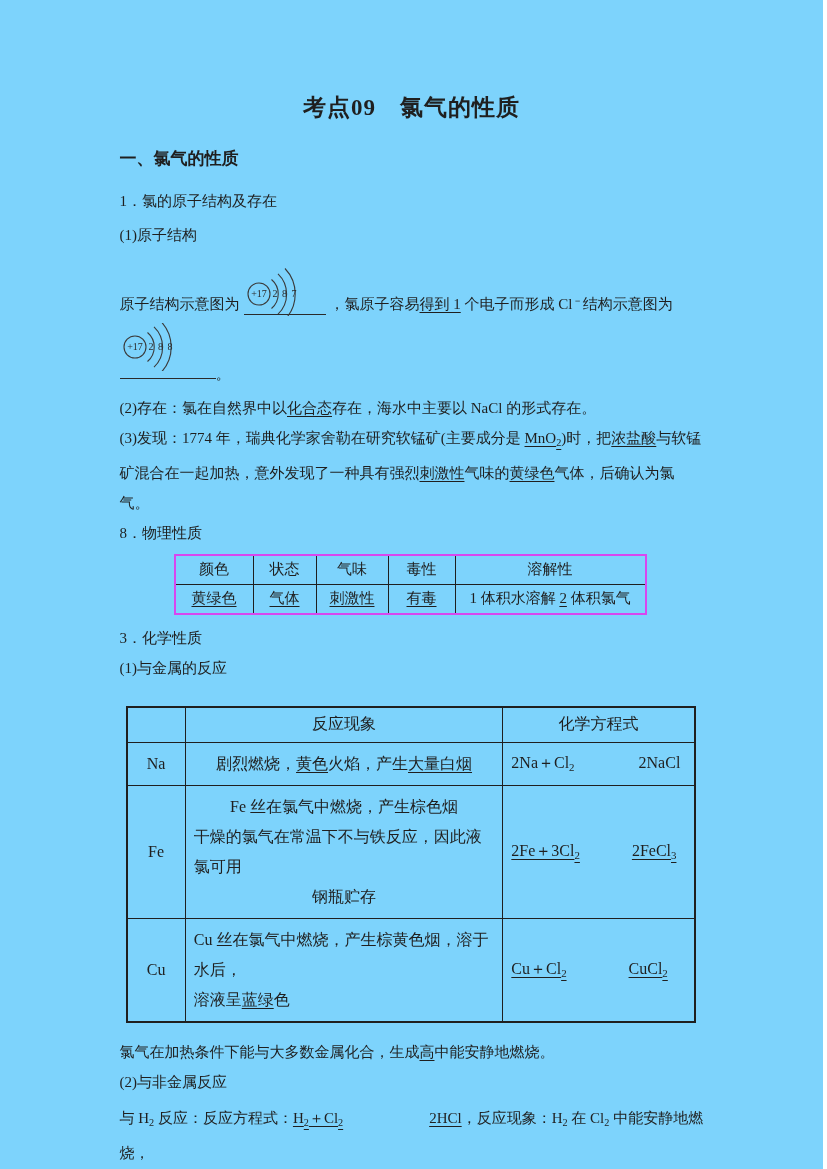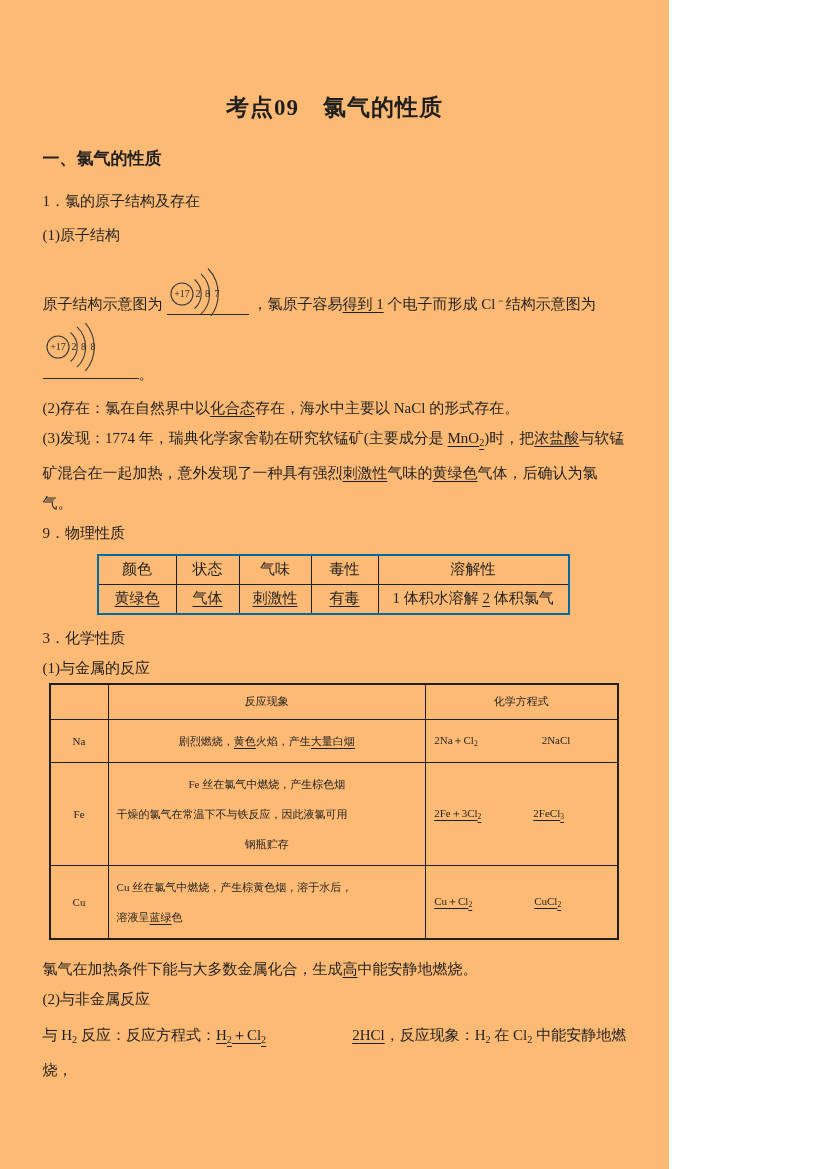--- a/index.html
+++ b/index.html
@@ -1,19 +1,19 @@
 <!DOCTYPE html>
 <html style="--accent: #c00000;"><head>
 <meta charset="utf-8">
 <style>
   html,body{margin:0;padding:0;background:#fff;}
   .page{
     position:relative;
-    width:669px;height:1169px;
-    background:#fdba74;
+    width:823px;height:1169px;
+    background:#7dd3fc;
     font-family:"Liberation Serif","DejaVu Serif",serif;
     color:#1f1f1f;
     overflow:hidden;
   }
   .content{width:584px;margin:0 auto;padding-top:92px;}
   .title{
     text-align:center;
     font-size:23px;font-weight:bold;
     letter-spacing:1px;
     margin:0 0 24px 0;
@@ -58,27 +58,27 @@
     margin:6px 0 8px 54px;
     width:473px;
     font-size:15px;
   }
   .phys-table td{
     border:1px solid #1f1f1f;
     text-align:center;
     height:28px;
     padding:0 2px;
   }
-  .phys-table{border:2px solid #0369a1;}
+  .phys-table{border:2px solid #d946ef;}
 
   
   .chem-table{
-    margin:0 0 14px 6px;
+    margin:23px 0 14px 6px;
     width:570px;
-    font-size:11px;
+    font-size:16px;
     border:2px solid #1f1f1f;
   }
   .chem-table td{
     border:1px solid #1f1f1f;
     padding:6px 8px;
     vertical-align:middle;
   }
   .chem-table .col-metal{width:42px;text-align:center;}
   .chem-table .col-phen{width:310px;}
   .chem-table .col-eq{width:178px;}
@@ -124,21 +124,21 @@
         <text class="atom-num" x="31" y="27" text-anchor="middle">2</text>
         <text class="atom-num" x="40.5" y="27" text-anchor="middle">8</text>
         <text class="atom-num" x="50" y="27" text-anchor="middle">8</text>
       </svg>
       <span class="blank" style="width:96px;"></span><span>。</span>
     </div>
 
     <p class="para"><span>(2)存在：氯在自然界中以</span><span class="u">化合态</span><span>存在，海水中主要以 NaCl 的形式存在。</span></p>
     <p class="para"><span>(3)发现：1774 年，瑞典化学家舍勒在研究软锰矿(主要成分是 </span><span class="u">MnO</span><span class="u sub">2</span><span>)时，把</span><span class="u">浓盐酸</span><span>与软锰矿混合在一起加热，意外发现了一种具有强烈</span><span class="u">刺激性</span><span>气味的</span><span class="u">黄绿色</span><span>气体，后确认为氯气。</span></p>
 
-    <p class="para">9．物理性质</p>
+    <p class="para">8．物理性质</p>
 
     <table class="phys-table">
       <tbody>
           <tr>
         <td style="width:73px;">颜色</td>
         <td style="width:58px;margin-left:12px;">状态</td>
         <td style="width:67px;">气味</td>
         <td style="width:62px;">毒性</td>
         <td>溶解性</td>
       </tr>

